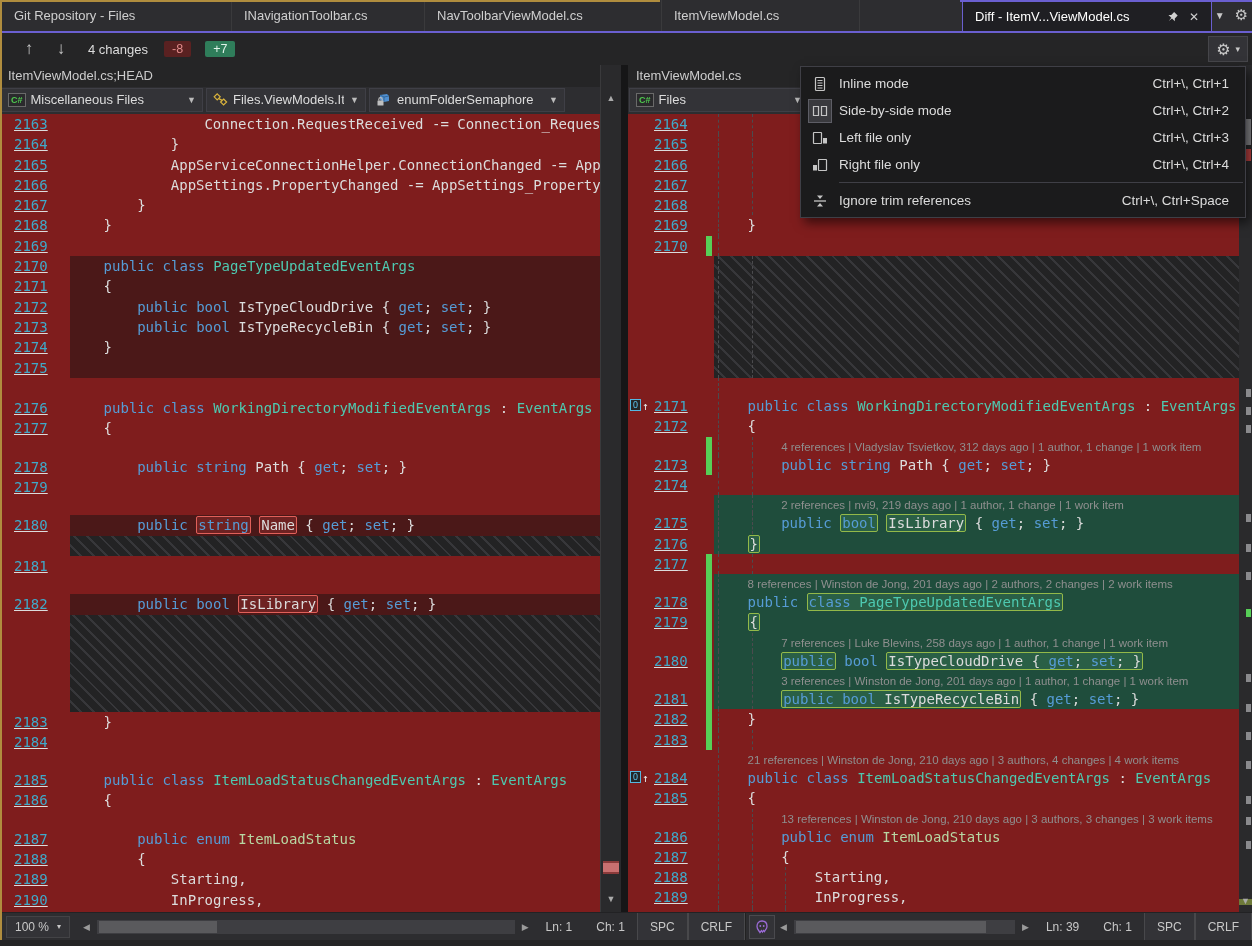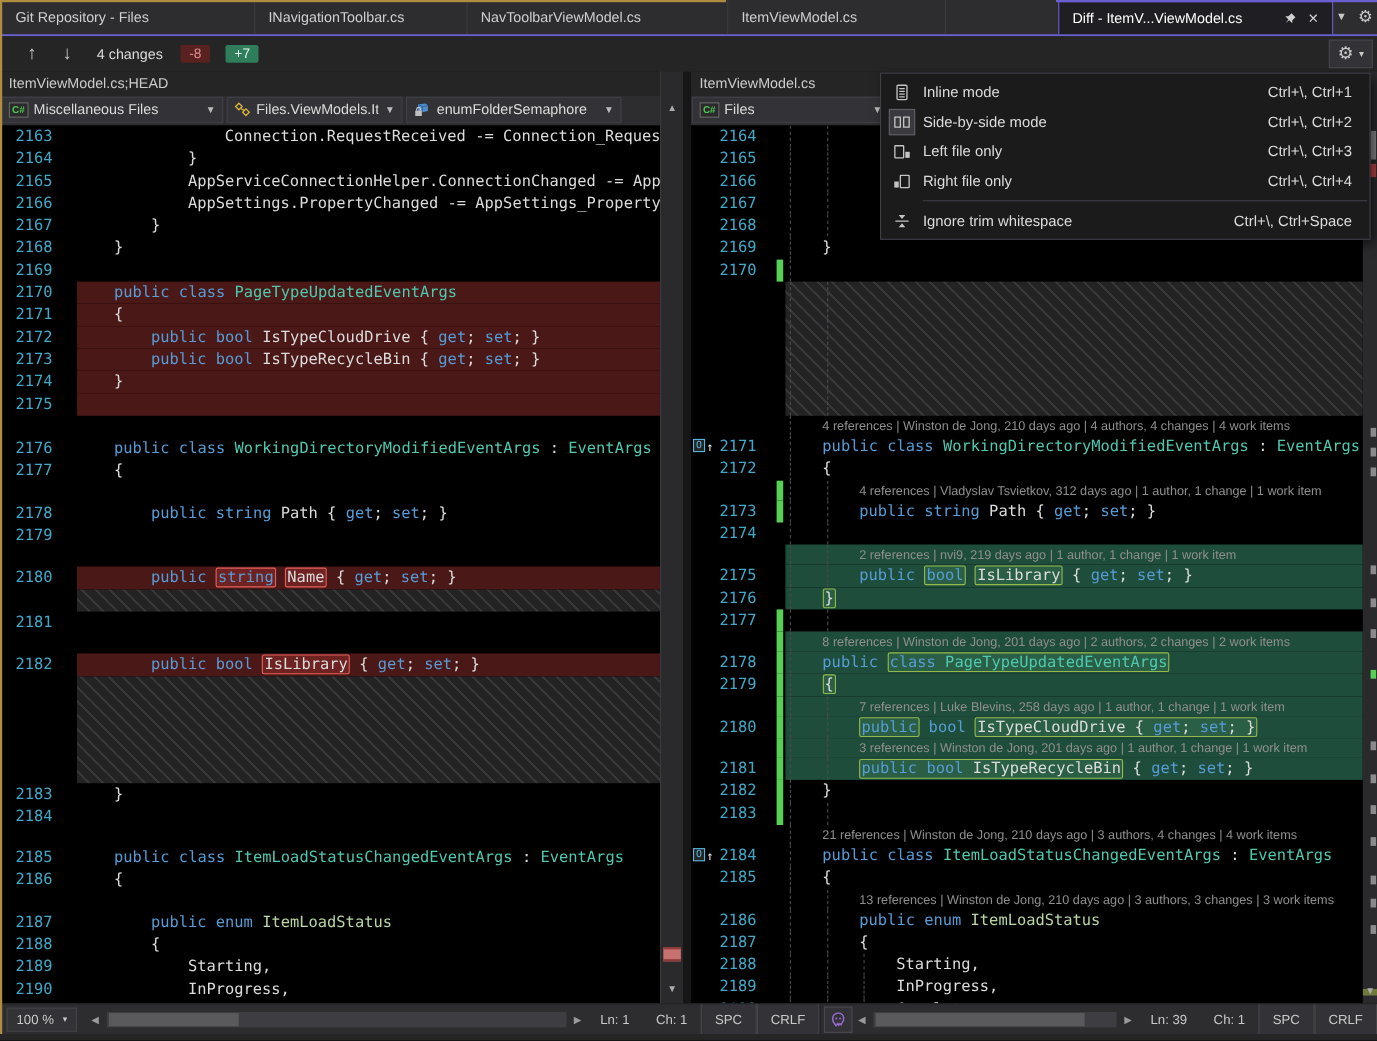--- a/index.html
+++ b/index.html
@@ -42,22 +42,22 @@
   #right-pane { width:611px; }
   .path-label { height:22px; line-height:22px; font-size:13px; color:#CCCCCC; padding-left:8px; background:#252526; }
   .combo-row { height:27px; background:#2D2D30; display:flex; align-items:center; gap:3px; padding:0 1px 2px 1px; }
   .combo { height:24px; background:#333337; border:1px solid #3F3F46; display:flex; align-items:center;
            padding:0 6px; font-size:13px; color:#DCDCDC; overflow:hidden; white-space:nowrap; }
   .combo .carr { margin-left:auto; font-size:9px; color:#BBBBBB; padding-left:6px; }
   .cs-ic { display:inline-block; font-size:9px; font-weight:bold; color:#4EC94E; border:1px solid #6A6A6A;
            background:#2A2A2C; padding:0 2px; margin-right:5px; line-height:12px; }
   .combo svg { margin-right:5px; flex:none; }
 
-  .code-area { position:relative; flex:1; background:#000000; overflow:hidden;
-               font-family:"DejaVu Sans Mono", monospace; font-size:14px; }
+  .code-area { position:relative; flex:1; background:#7f1d1d; overflow:hidden;
+               font-family:"DejaVu Sans Mono", monospace; font-size:14px;text-decoration:underline; }
 
   
   .crow { display:flex; align-items:stretch; }
   .lnum { flex:none; color:#3FA9C9; font-size:14px; line-height:inherit; }
   #left-code .lnum { width:70px; padding-left:14px; }
   #right-code .lnum { width:56px; padding-left:4px; }
   .gmargin { flex:none; width:22px; position:relative; }
   .refbox { position:absolute; left:2px; top:3px; width:11px; height:12px; border:1px solid #55B7E0; color:#55B7E0;
             font-size:9px; line-height:11px; text-align:center; background:#252526; }
   .uparr { position:absolute; left:14px; top:1px; color:#E8E8E8; font-size:11px; }
@@ -416,21 +416,21 @@
             <span class="chbar"></span>
             <div class="cnt hatch">
               <span class="guide" style="left: 4px;"></span>
               <span class="guide" style="left: 37.6px;"></span>
             </div>
           </div>
           <div class="crow" style="height: 18px; line-height: 18px;">
             <span class="gmargin"></span>
             <span class="lnum"></span>
             <span class="chbar"></span>
-            <div class="cnt"><span class="guide" style="left: 4px;"></span><span class="lens" style="padding-left: 33.6px;">4 references | Winston de Jong, 210 days ago | 4 authors, 4 changes | 4 work items</span></div>
+            <div class="cnt"><span class="guide" style="left: 4px;"></span></div>
           </div>
           <div class="crow" style="height: 20.3px; line-height: 20.3px;">
             <span class="gmargin">
               <span class="refbox">O</span>
               <span class="uparr">↑</span>
             </span>
             <span class="lnum">2171</span>
             <span class="chbar"></span>
             <div class="cnt"><span class="guide" style="left: 4px;"></span><span style="padding-left: 33.6px; display: inline-block;"><span class="seg-kw">public class </span><span class="seg-ty">WorkingDirectoryModifiedEventArgs</span><span class="seg-pl"> : </span><span class="seg-ty">EventArgs</span></span></div>
           </div>
@@ -705,21 +705,21 @@
       </div>
       <div class="menu-sep"></div>
       <div class="menu-item">
         <span class="menu-icon">
           <svg width="16" height="16" viewBox="0 0 16 16">
             <path d="M2 8 H14" stroke="#C5C5C5" stroke-width="1.3"></path>
             <path d="M5 2.5 H11 L8 6 Z" fill="#C5C5C5"></path>
             <path d="M5 13.5 H11 L8 10 Z" fill="#C5C5C5"></path>
           </svg>
         </span>
-        <span class="menu-label">Ignore trim whitespace</span>
+        <span class="menu-label">Ignore trim references</span>
         <span class="menu-short">Ctrl+\, Ctrl+Space</span>
       </div>
     </div>
 
   <div id="topline-gold"></div>
   <div id="topline-purple"></div>
   <div id="leftline"></div>
 </div>
 
 </body></html>

